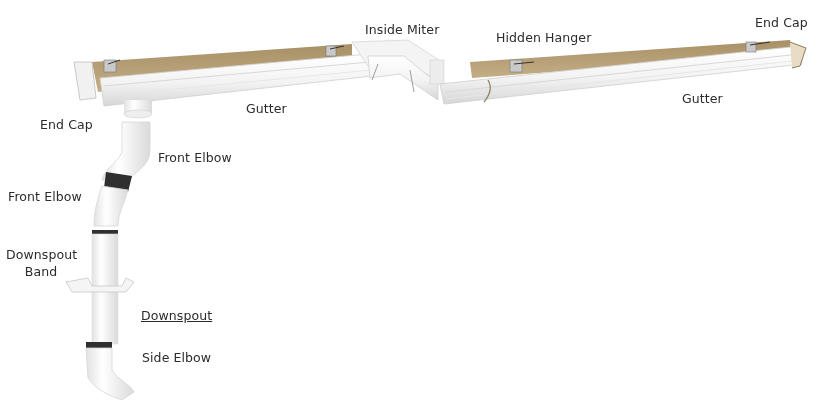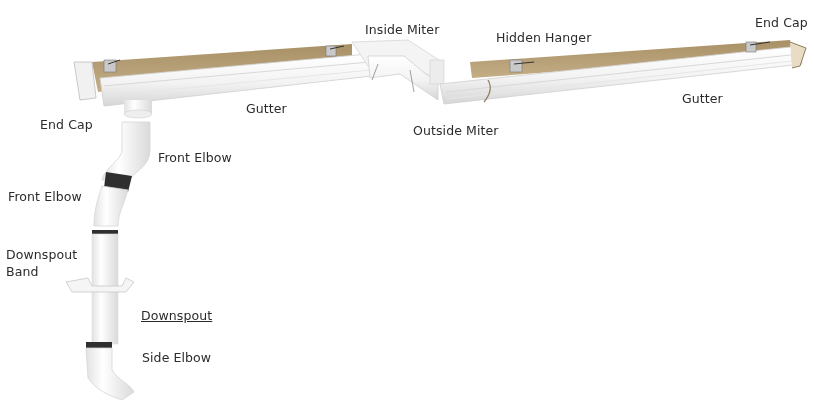--- a/index.html
+++ b/index.html
@@ -2,21 +2,21 @@
 <html><head>
 <meta charset="utf-8">
 <style>
   html, body { margin: 0; padding: 0; background: #ffffff; }
   body { width: 814px; height: 406px; position: relative; overflow: hidden;
          font-family: "DejaVu Sans", "Liberation Sans", sans-serif; }
   .stage { position: absolute; left: 0; top: 0; width: 814px; height: 406px; }
   svg.art { position: absolute; left: 0; top: 0; }
   .label { position: absolute; font-size: 12.5px; color: #2b2b2b; white-space: nowrap;
            line-height: 17px; letter-spacing: 0.1px; }
-  .label.multi { white-space: normal; text-align: left; width: 70px; }
+  .label.multi { white-space: normal; text-align: center; width: 70px; }
 </style>
 </head>
 <body>
 
 <div class="stage">
 
   <svg class="art" width="814" height="406" viewBox="0 0 814 406">
     <defs>
       <linearGradient id="gutFace" x1="0" y1="0" x2="0" y2="1">
         <stop offset="0" stop-color="#ffffff"></stop>
@@ -104,20 +104,19 @@
       <rect x="86" y="342" width="26" height="6" fill="#2f2f2f"></rect>
       <path d="M86,348 L112,348 L112,370 C118,380 130,384 134,392 L122,400 C110,396 96,390 88,378 Z" fill="url(#pipe)" stroke="#d5d5d5" stroke-width="0.8"></path>
     </g>
   </svg>
 
   <span class="label" style="left:365px; top:1px;margin-top:20px;">Inside Miter</span>
   <span class="label" style="left:496px; top:29px;">Hidden Hanger</span>
   <span class="label" style="left:755px; top:14px;">End Cap</span>
   <span class="label" style="left:246px; top:100px;">Gutter</span>
   <span class="label" style="left:682px; top:90px;">Gutter</span>
-  <span class="label" style="left:413px; top:122px;">Outside Miter</span>
   <span class="label" style="left:40px; top:116px;">End Cap</span>
   <span class="label" style="left:158px; top:149px;">Front Elbow</span>
   <span class="label" style="left:8px; top:188px;">Front Elbow</span>
   <span class="label multi" style="left:6px; top:246px;">Downspout Band</span>
   <span class="label" style="left:141px; top:307px;text-decoration:underline;">Downspout</span>
   <span class="label" style="left:142px; top:349px;text-align:right;">Side Elbow</span>
 </div>
 
 </body></html>

